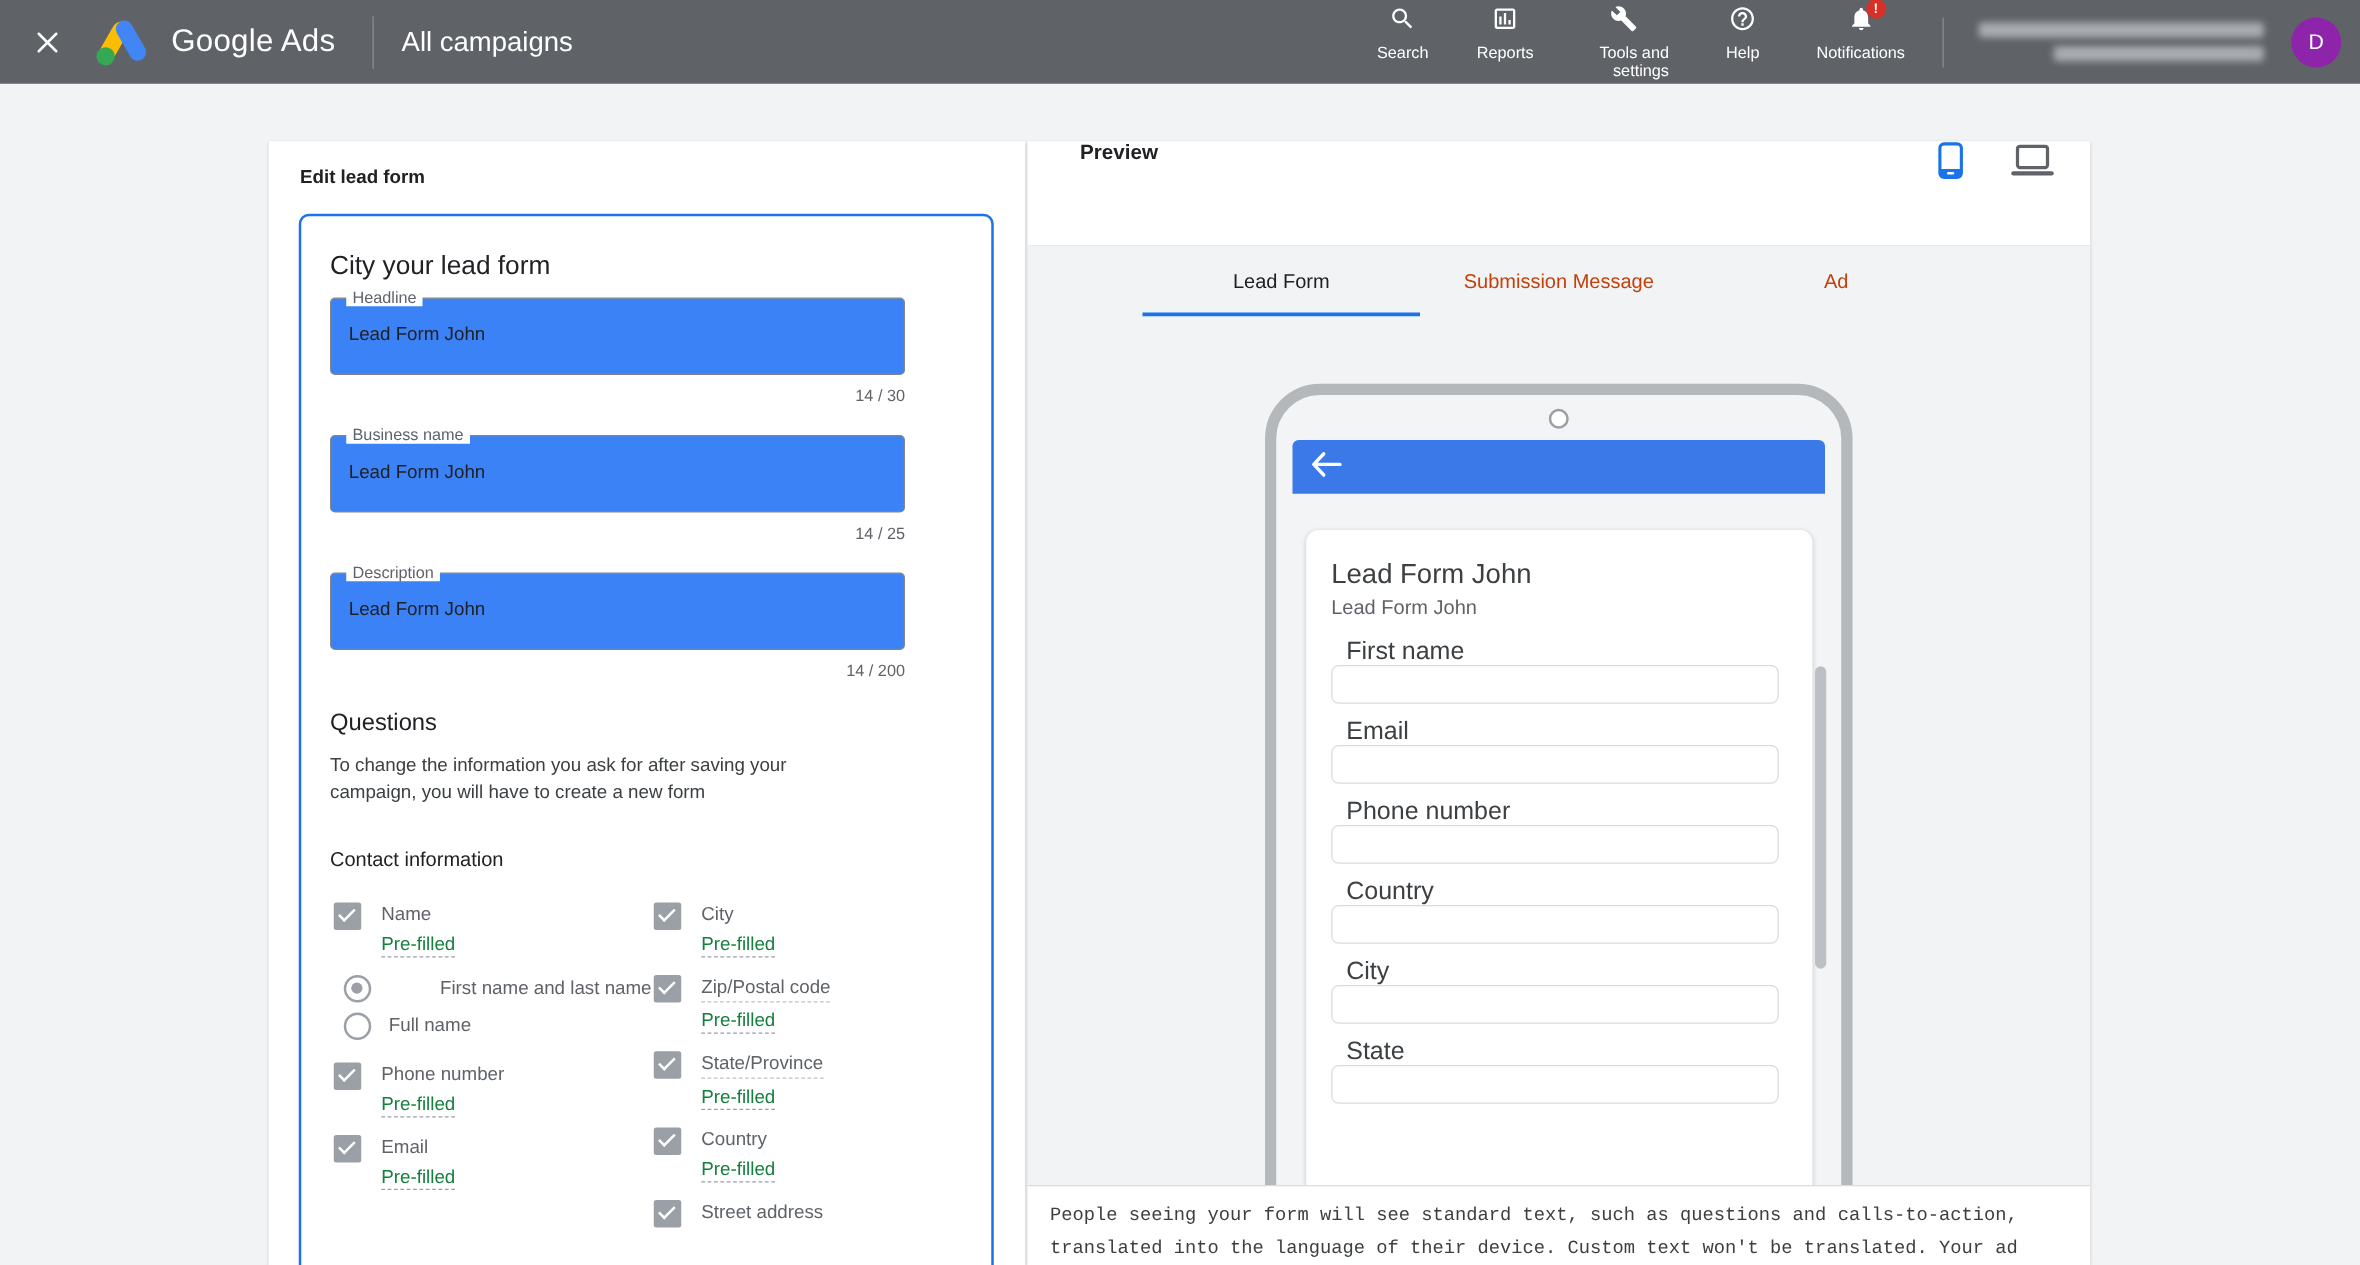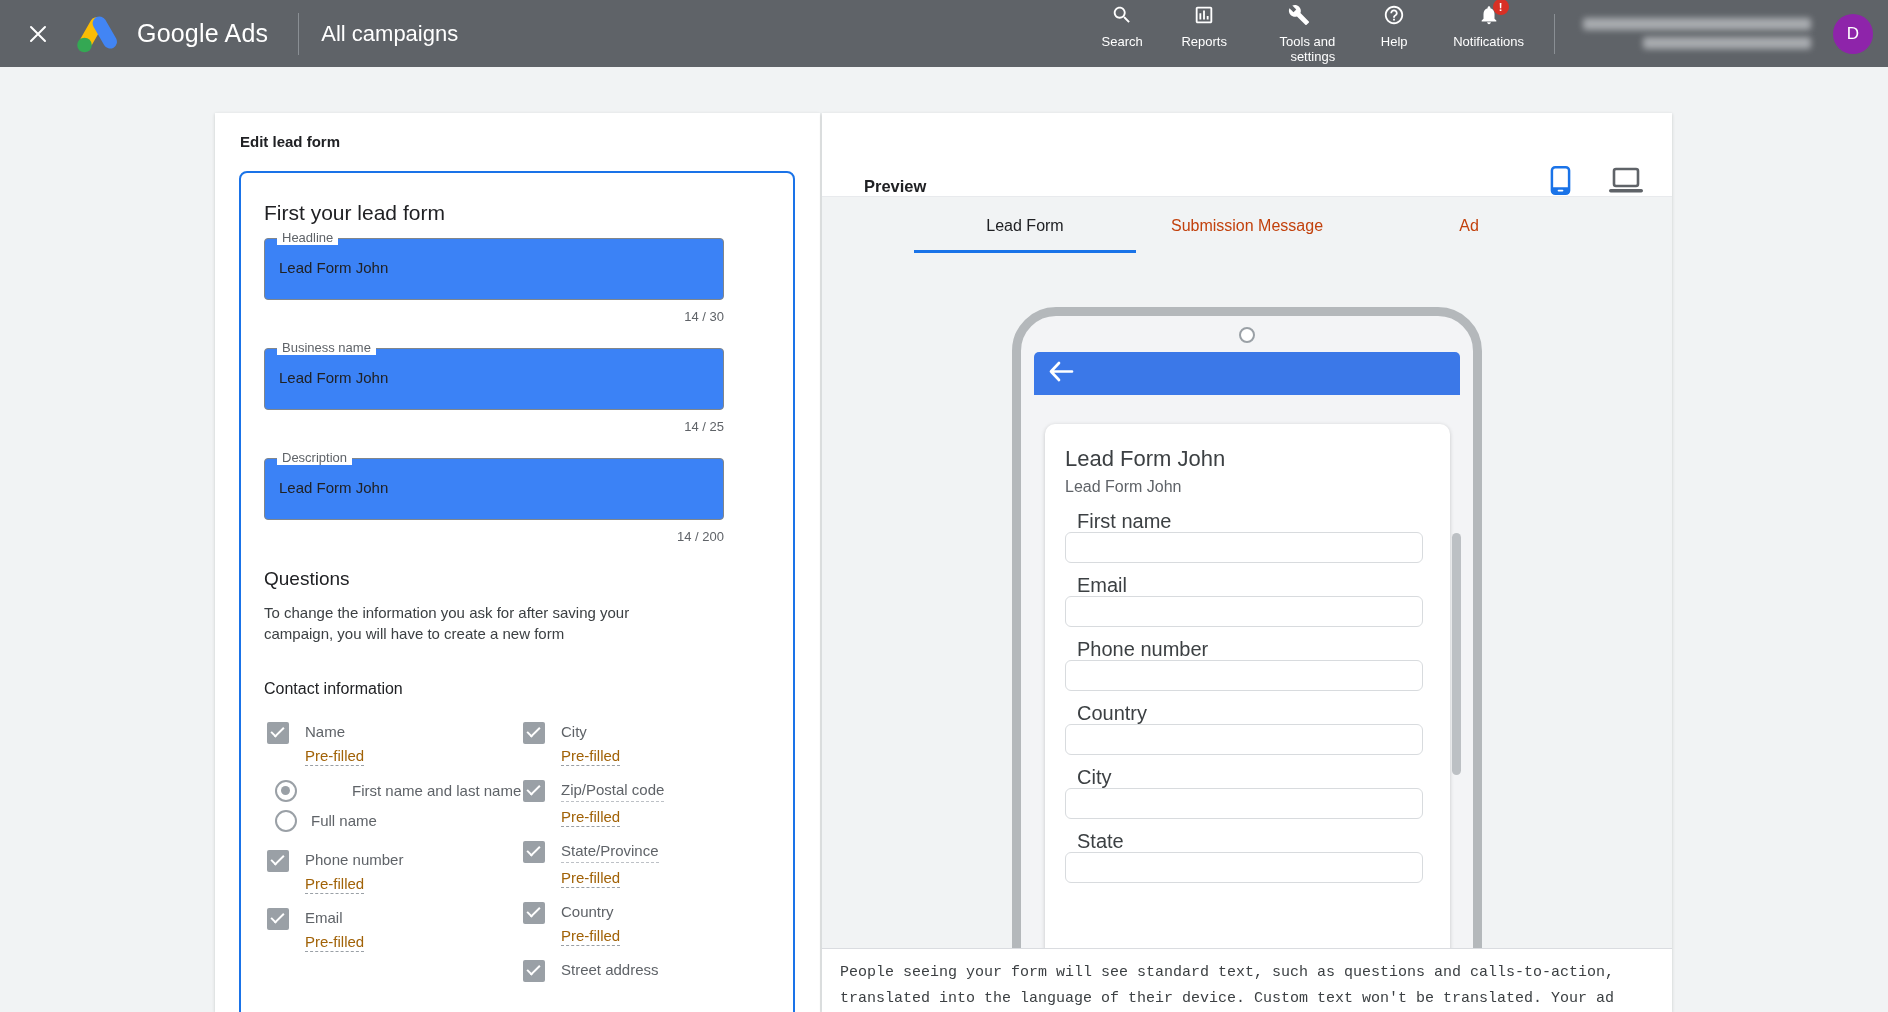--- a/index.html
+++ b/index.html
@@ -50,35 +50,35 @@
   .ci-heading { font-size:16px; font-weight:500; color:#202124; margin:36px 0 24px; }
   .ci-grid { display:flex; margin-left:3px; }
   .ci-col1 { width:256px; } .ci-col2 { flex:1; }
   .ci-item { display:flex; margin-bottom:14px; cursor:pointer; }
   .cb { width:22px; height:22px; background:#9aa0a6; border-radius:2px; margin-right:16px;
         flex-shrink:0; position:relative; }
   .cb::after { content:""; position:absolute; left:4px; top:5px; width:11px; height:5px;
                border-left:2.5px solid #fff; border-bottom:2.5px solid #fff; transform:rotate(-45deg); }
   .ci-label { font-size:15px; line-height:19px; color:#5f6368; }
   .ci-label.dashed { border-bottom:1.5px dashed #bdc1c6; padding-bottom:2px; }
-  .prefilled { display:inline-block; margin-top:6px; font-size:15px; color:#a16207;
+  .prefilled { display:inline-block; margin-top:6px; font-size:15px; color:#15803d;
                border-bottom:1.5px dashed #9aa0a6; padding-bottom:1px; cursor:pointer; text-decoration:none; }
   .radio-item { display:flex; margin:0 0 10px 8px; cursor:pointer; }
   .radio { width:22px; height:22px; border:2.5px solid #9aa0a6; border-radius:50%;
            margin-right:14px; flex-shrink:0; position:relative; }
   .radio.sel::after { content:""; position:absolute; left:4px; top:4px; width:9px; height:9px;
                       border-radius:50%; background:#9aa0a6; }
   .radio-label { font-size:15px; line-height:21px; color:#5f6368; width:170px; }
   .ri1 { margin-top:0; margin-bottom:8px;gap:41px; } .ri2 { margin-bottom:18px; }
 
   
   .preview-panel { position:absolute; left:822px; top:113px; width:850px; height:899px;
                    background:#f1f3f4; box-shadow:0 1px 3px rgba(60,64,67,.22); overflow:hidden; }
   .pv-header { height:84px; background:#fff; border-bottom:1px solid #e8eaed;
-               display:flex; align-items:flex-end; padding:0 27px 0 42px; }
+               display:flex; align-items:flex-start; padding:0 27px 0 42px; }
   .pv-title { font-size:16.5px; font-weight:700; color:#202124; }
   .pv-devices { margin-left:auto; display:flex; align-items:center; gap:36px; }
   .dev-btn { cursor:pointer; display:flex; }
   .pv-tabs { margin:20px 0 0 92px; display:flex; }
   .tab { width:222px; text-align:center; font-size:16px; color:#c2410c; padding-bottom:15px; cursor:pointer; }
   .tab.active { color:#202124; font-weight:500; border-bottom:3px solid #1a73e8; }
 
   .phone { position:absolute; left:190px; top:194px; width:470px; height:810px;
            border:9px solid #b4b8bb; border-radius:44px; background:#f3f4f6; z-index:1; }
   .camera { position:absolute; top:11px; left:50%; margin-left:-8px; width:16px; height:16px;
@@ -168,21 +168,21 @@
       <span class="blurbar b2"></span>
     </div>
     <div class="tb-avatar">D</div>
   </div>
 </div>
 
 <div class="left-card">
   <div class="lc-title">Edit lead form</div>
 
   <div class="blue-box">
-    <div class="bb-heading">First your lead form</div>
+    <div class="bb-heading">City your lead form</div>
 
     <div class="mfield">
       <span class="flabel">Headline</span>
       <input value="Lead Form John" style="">
     </div>
     <div class="counter">14 / 30</div>
 
     <div class="mfield">
       <span class="flabel">Business name</span>
       <input value="Lead Form John" style="">

